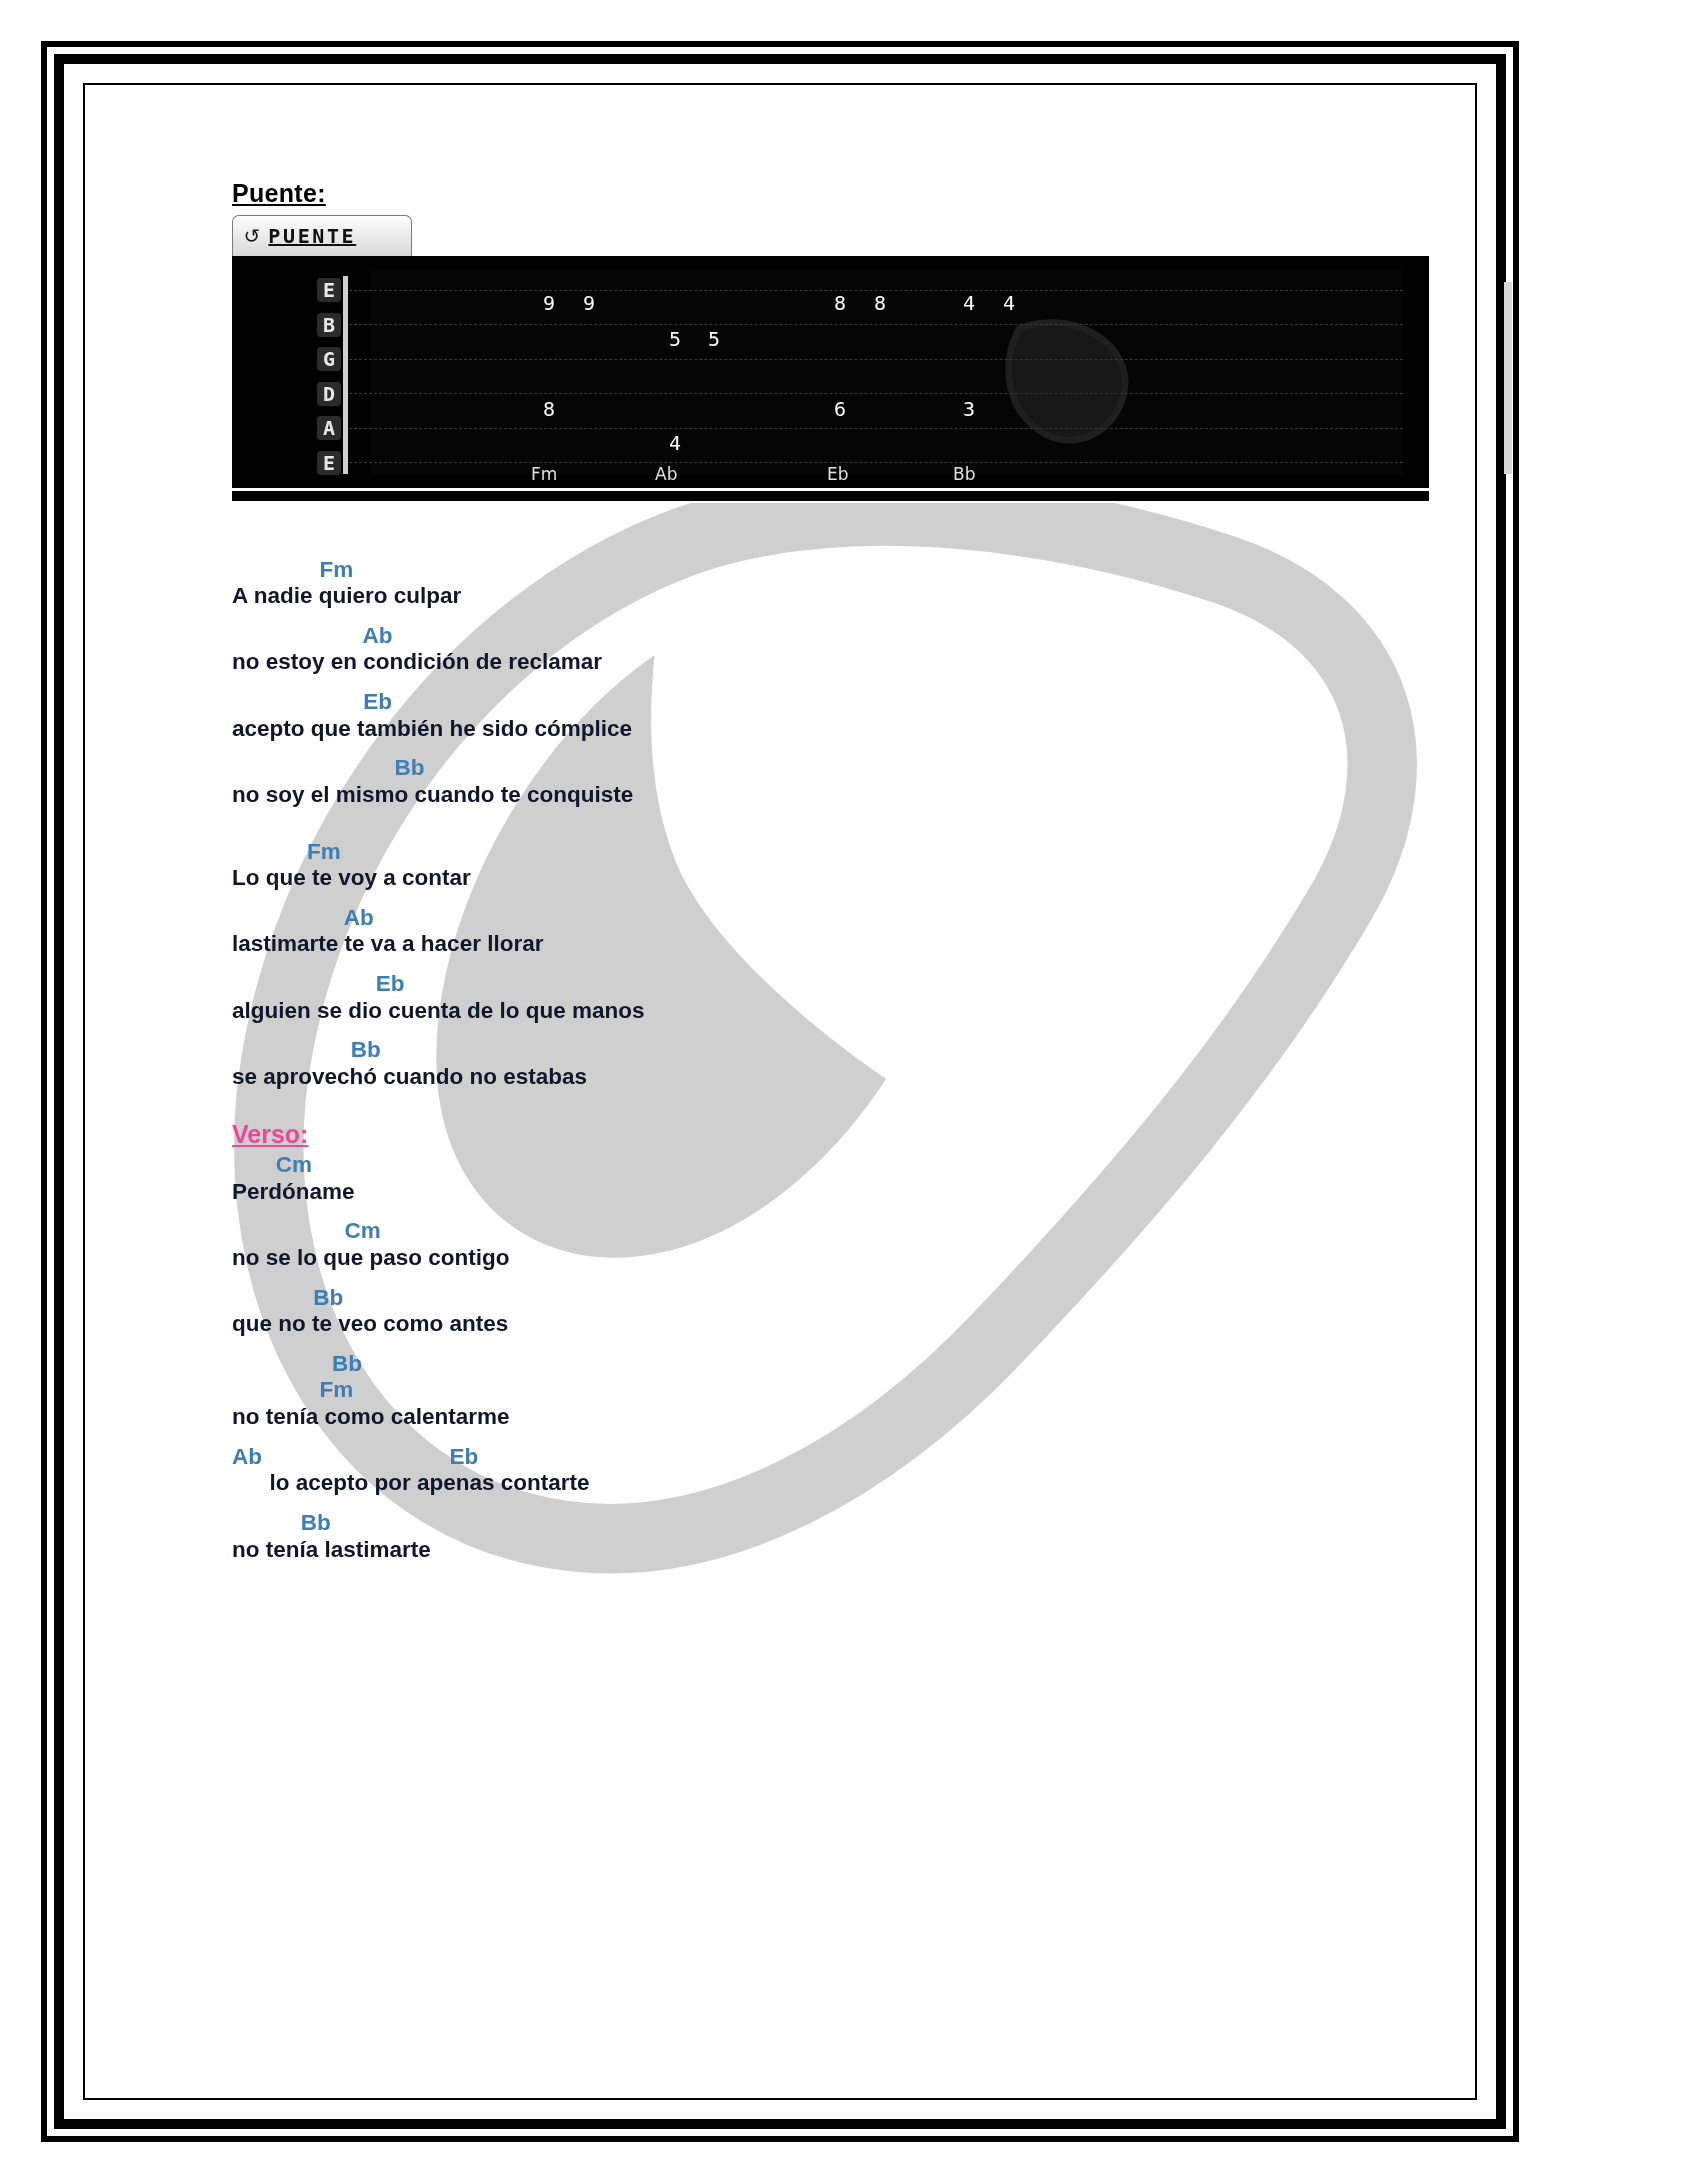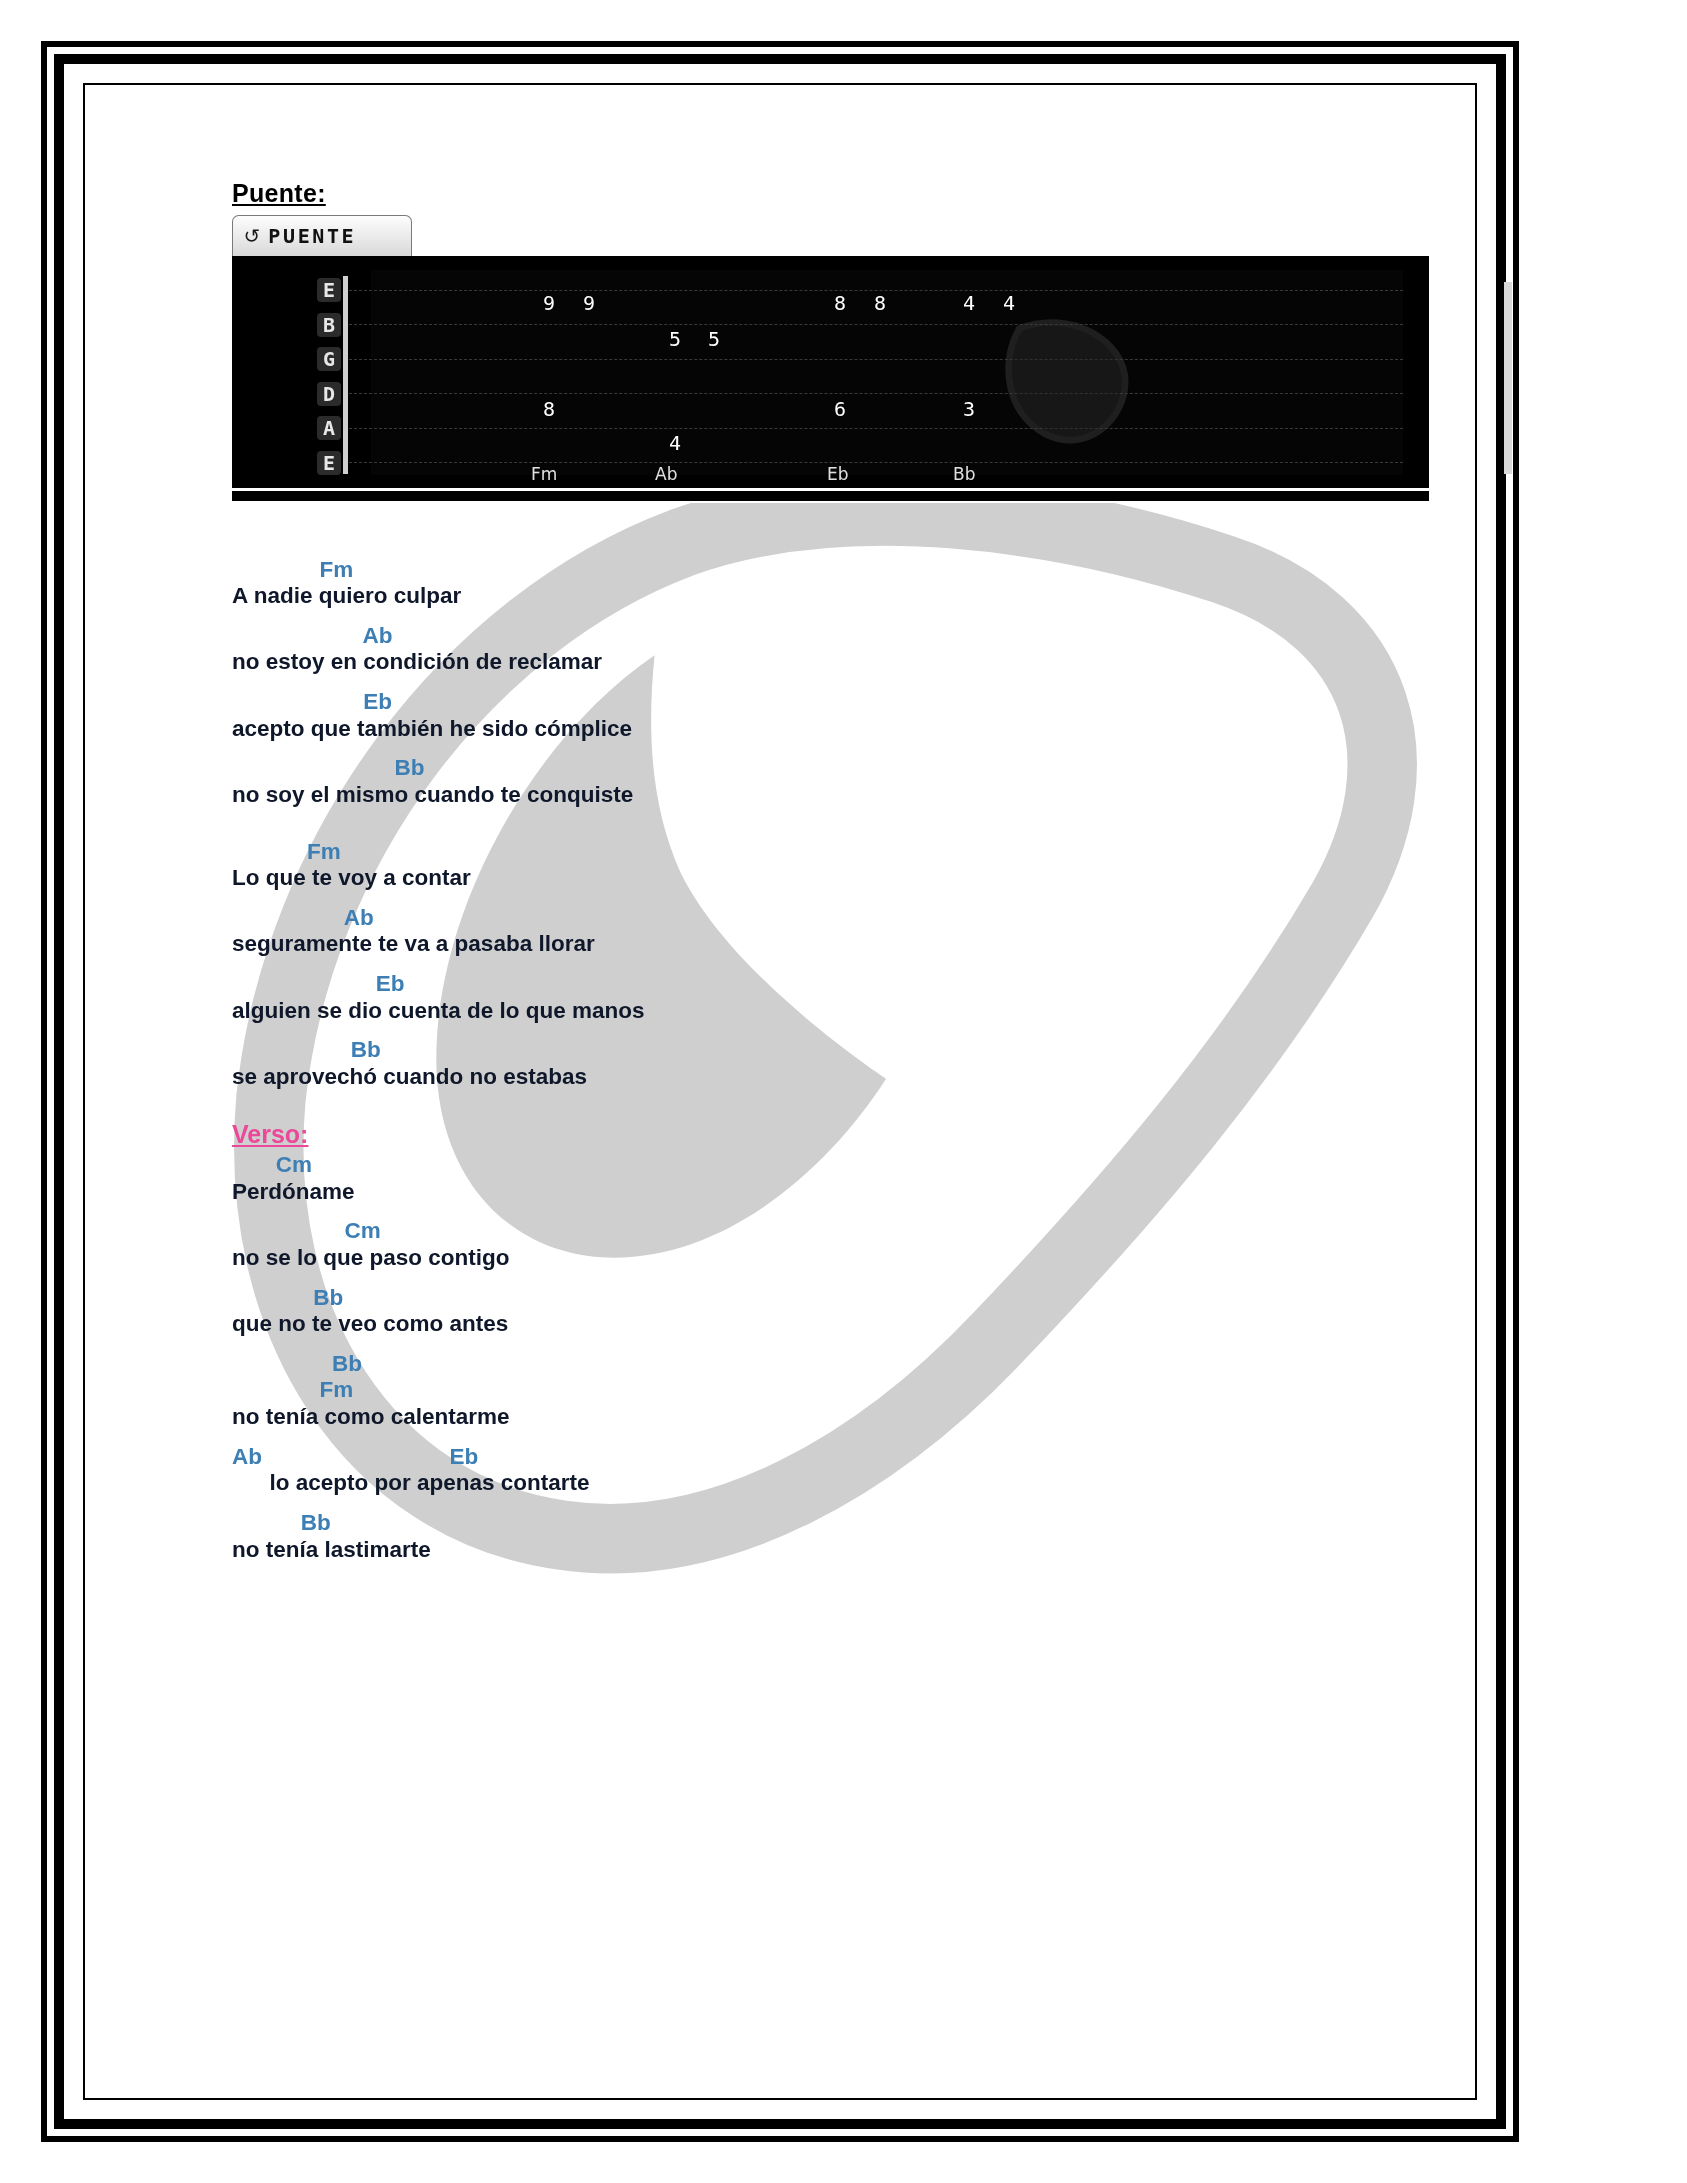--- a/index.html
+++ b/index.html
@@ -98,20 +98,21 @@
     font-size: 20px;
     color: #1a1a1a;
     line-height: 1;
   }
   .tab-tab .tab-title {
     font-family: "DejaVu Sans Mono", monospace;
     font-size: 20px;
     font-weight: bold;
     letter-spacing: 2.6px;
     color: #111111;
+    text-decoration: underline;
   }
   .tab-body {
     position: relative;
     width: 1197px;
     height: 245px;
     background: #000000;
     box-sizing: border-box;
   }
   .tab-inner {
     position: absolute;
@@ -322,21 +323,21 @@
         <div class="line-chord">                     Eb</div>
         <div class="line-text">acepto que también he sido cómplice</div>
         <div class="line-chord">                          Bb</div>
         <div class="line-text">no soy el mismo cuando te conquiste</div>
       </div>
 
       <div class="stanza">
         <div class="line-chord">            Fm</div>
         <div class="line-text">Lo que te voy a contar</div>
         <div class="line-chord">                  Ab</div>
-        <div class="line-text">seguramente te va a pasaba llorar</div>
+        <div class="line-text">lastimarte te va a hacer llorar</div>
         <div class="line-chord">                       Eb</div>
         <div class="line-text">alguien se dio cuenta de lo que manos</div>
         <div class="line-chord">                   Bb</div>
         <div class="line-text">se aprovechó cuando no estabas</div>
       </div>
 
       <div class="verso-heading">Verso:</div>
 
       <div class="stanza">
         <div class="line-chord">       Cm</div>

